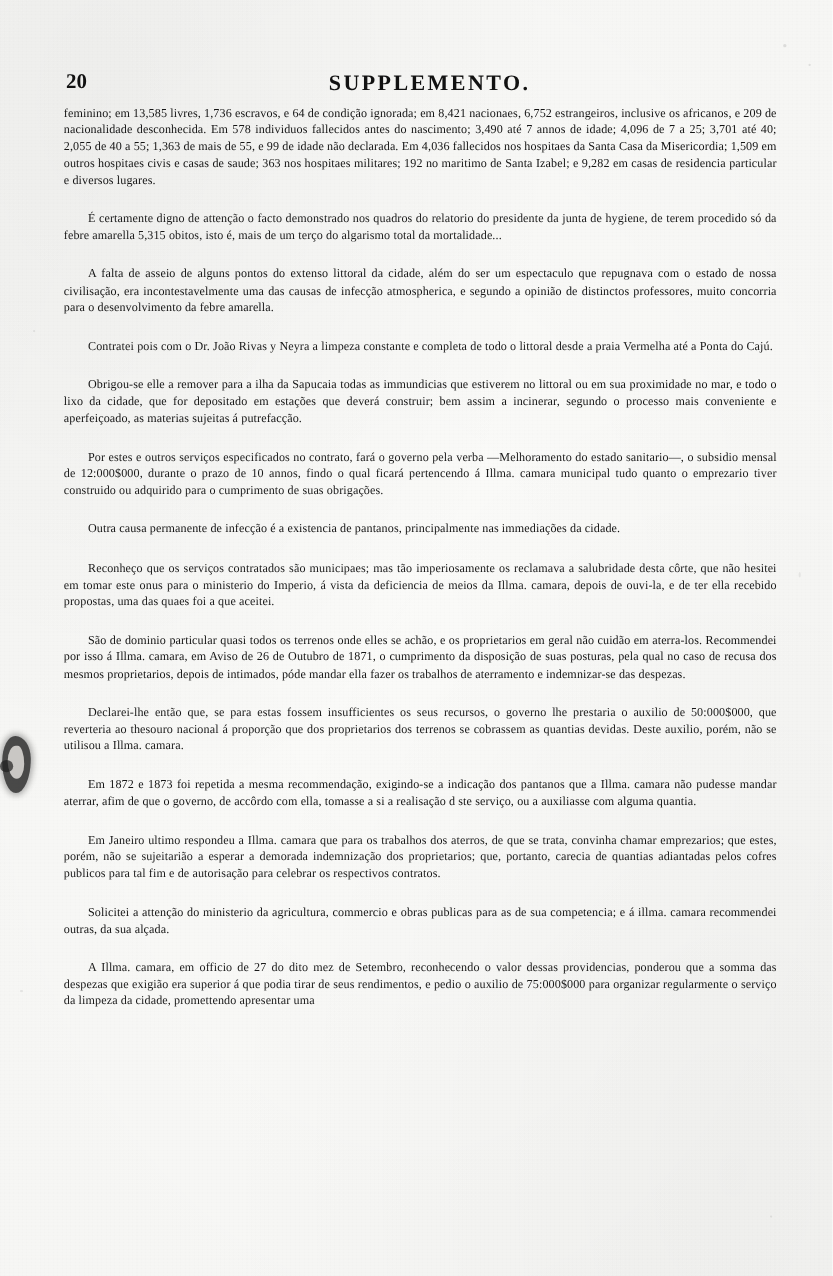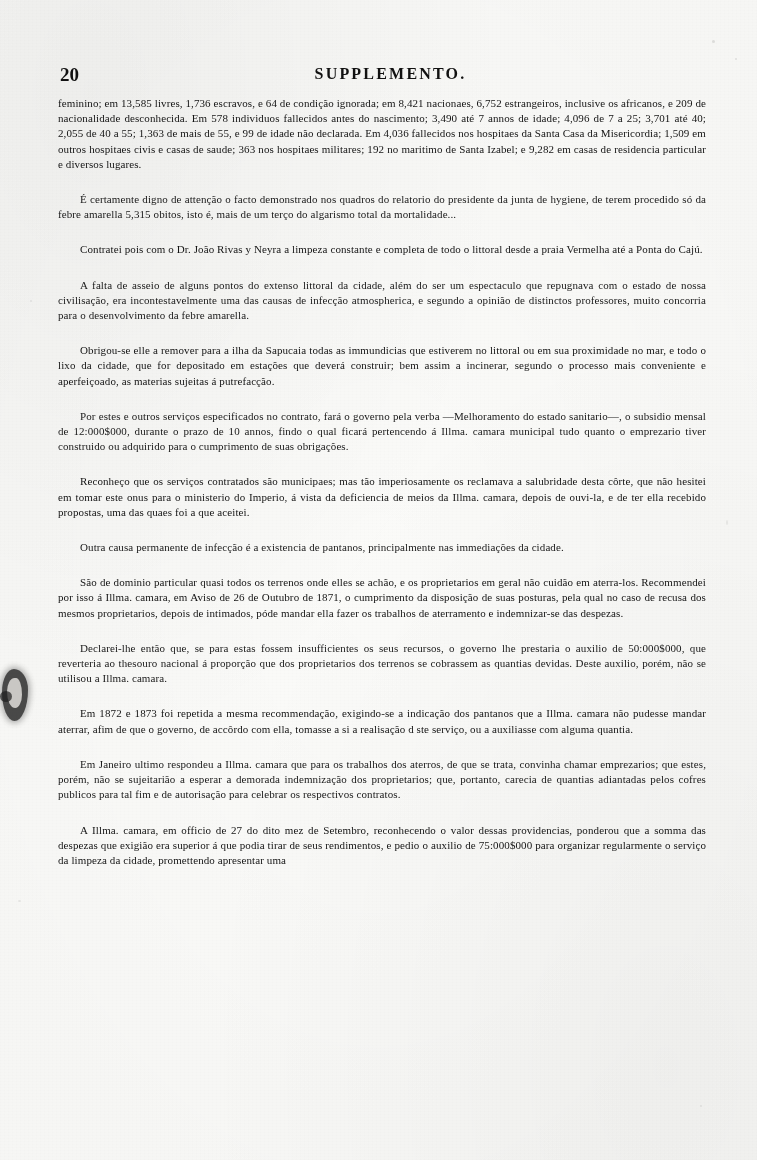--- a/index.html
+++ b/index.html
@@ -59,21 +59,21 @@
     letter-spacing: 0px;
     color: #111;
   }
   .running-title {
     position: absolute;
     left: 0;
     right: 0;
     top: 1px;
     text-align: center;
     font-family: "Liberation Serif", serif;
-    font-size: 16px;
+    font-size: 20px;
     font-weight: bold;
     letter-spacing: 2.2px;
     color: #111;
     padding-left: 10px;
   }
 
   
   .textblock {
     position: absolute;
     top: 96px;
@@ -152,30 +152,31 @@
   <div class="speck" style="left:700px;top:1105px;width:2px;height:2px;opacity:.25;"></div>
 
   <div class="header">
     <div class="folio">20</div>
     <div class="running-title">SUPPLEMENTO.</div>
   </div>
 
   <div class="textblock" id="textblock">
       <p class="">feminino; em 13,585 livres, 1,736 escravos, e 64 de condição ignorada; em 8,421 nacionaes, 6,752 estrangeiros, inclusive os africanos, e 209 de nacionalidade desconhecida. Em 578 individuos fallecidos antes do nascimento; 3,490 até 7 annos de idade; 4,096 de 7 a 25; 3,701 até 40; 2,055 de 40 a 55; 1,363 de mais de 55, e 99 de idade não declarada. Em 4,036 fallecidos nos hospitaes da Santa Casa da Misericordia; 1,509 em outros hospitaes civis e casas de saude; 363 nos hospitaes militares; 192 no maritimo de Santa Izabel; e 9,282 em casas de residencia particular e diversos lugares.</p>
       <p class="ind">É certamente digno de attenção o facto demonstrado nos quadros do relatorio do presidente da junta de hygiene, de terem procedido só da febre amarella 5,315 obitos, isto é, mais de um terço do algarismo total da mortalidade...</p>
+      <p class="ind">A falta de asseio de alguns pontos do extenso littoral da cidade, além do ser um espectaculo que repugnava com o estado de nossa civilisação, era incontestavelmente uma das causas de infecção atmospherica, e segundo a opinião de distinctos professores, muito concorria para o desenvolvimento da febre amarella.</p>
       <p class="ind">Contratei pois com o Dr. João Rivas y Neyra a limpeza constante e completa de todo o littoral desde a praia Vermelha até a Ponta do Cajú.</p>
-      <p class="ind">A falta de asseio de alguns pontos do extenso littoral da cidade, além do ser um espectaculo que repugnava com o estado de nossa civilisação, era incontestavelmente uma das causas de infecção atmospherica, e segundo a opinião de distinctos professores, muito concorria para o desenvolvimento da febre amarella.</p>
       <p class="ind">Obrigou-se elle a remover para a ilha da Sapucaia todas as immundicias que estiverem no littoral ou em sua proximidade no mar, e todo o lixo da cidade, que for depositado em estações que deverá construir; bem assim a incinerar, segundo o processo mais conveniente e aperfeiçoado, as materias sujeitas á putrefacção.</p>
       <p class="ind">Por estes e outros serviços especificados no contrato, fará o governo pela verba —Melhoramento do estado sanitario—, o subsidio mensal de 12:000$000, durante o prazo de 10 annos, findo o qual ficará pertencendo á Illma. camara municipal tudo quanto o emprezario tiver construido ou adquirido para o cumprimento de suas obrigações.</p>
+      <p class="ind">Outra causa permanente de infecção é a existencia de pantanos, principalmente nas immediações da cidade.</p>
       <p class="ind">Reconheço que os serviços contratados são municipaes; mas tão imperiosamente os reclamava a salubridade desta côrte, que não hesitei em tomar este onus para o ministerio do Imperio, á vista da deficiencia de meios da Illma. camara, depois de ouvi-la, e de ter ella recebido propostas, uma das quaes foi a que aceitei.</p>
-      <p class="ind">Outra causa permanente de infecção é a existencia de pantanos, principalmente nas immediações da cidade.</p>
       <p class="ind">São de dominio particular quasi todos os terrenos onde elles se achão, e os proprietarios em geral não cuidão em aterra-los. Recommendei por isso á Illma. camara, em Aviso de 26 de Outubro de 1871, o cumprimento da disposição de suas posturas, pela qual no caso de recusa dos mesmos proprietarios, depois de intimados, póde mandar ella fazer os trabalhos de aterramento e indemnizar-se das despezas.</p>
       <p class="ind">Declarei-lhe então que, se para estas fossem insufficientes os seus recursos, o governo lhe prestaria o auxilio de 50:000$000, que reverteria ao thesouro nacional á proporção que dos proprietarios dos terrenos se cobrassem as quantias devidas. Deste auxilio, porém, não se utilisou a Illma. camara.</p>
       <p class="ind">Em 1872 e 1873 foi repetida a mesma recommendação, exigindo-se a indicação dos pantanos que a Illma. camara não pudesse mandar aterrar, afim de que o governo, de accôrdo com ella, tomasse a si a realisação d ste serviço, ou a auxiliasse com alguma quantia.</p>
       <p class="ind">Em Janeiro ultimo respondeu a Illma. camara que para os trabalhos dos aterros, de que se trata, convinha chamar emprezarios; que estes, porém, não se sujeitarião a esperar a demorada indemnização dos proprietarios; que, portanto, carecia de quantias adiantadas pelos cofres publicos para tal fim e de autorisação para celebrar os respectivos contratos.</p>
+      <p class="ind">Solicitei a attenção do ministerio da agricultura, commercio e obras publicas para as de sua competencia; e á illma. camara recommendei outras, da sua alçada.</p>
       <p class="ind">A Illma. camara, em officio de 27 do dito mez de Setembro, reconhecendo o valor dessas providencias, ponderou que a somma das despezas que exigião era superior á que podia tirar de seus rendimentos, e pedio o auxilio de 75:000$000 para organizar regularmente o serviço da limpeza da cidade, promettendo apresentar uma</p>
     </div>
 
   <div class="blot">
     <div class="b1"></div>
     <div class="b2"></div>
     <div class="b3"></div>
   </div>
 
 </div>

